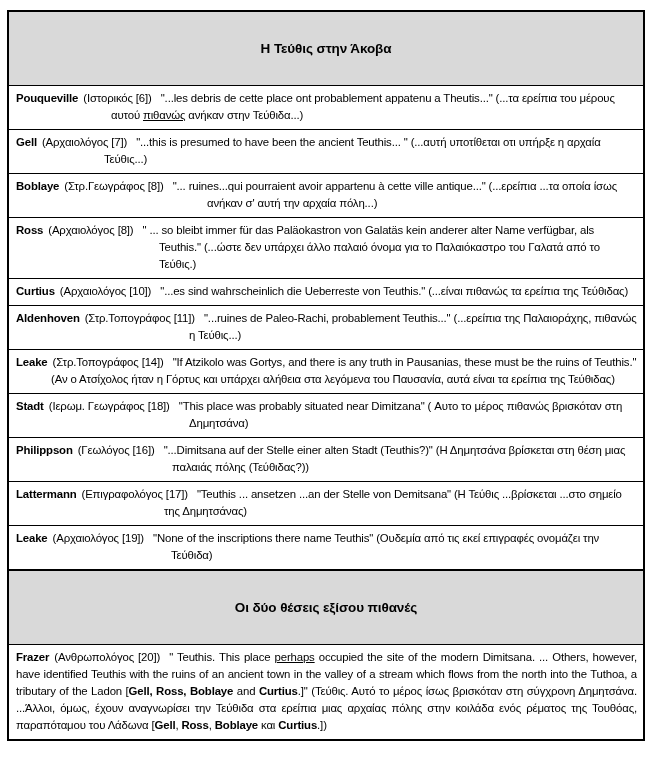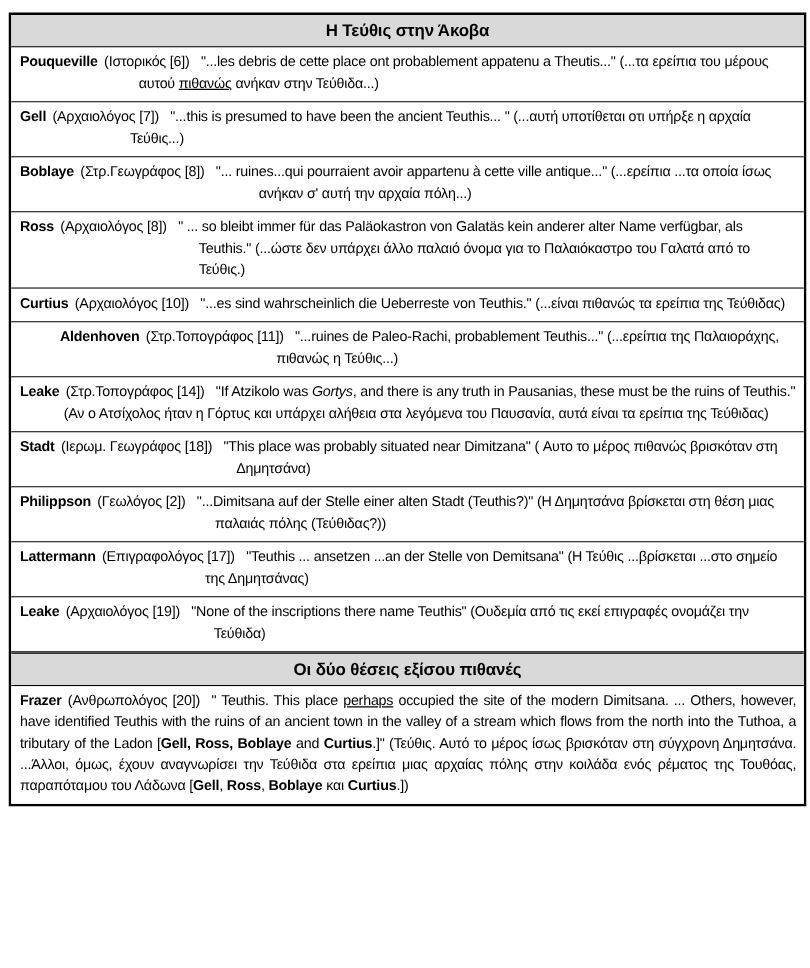--- a/index.html
+++ b/index.html
@@ -27,21 +27,21 @@
     width: 100%;
   }
   .section-header {
     background: #d9d9d9;
     border-bottom: 1px solid #000000;
     border-top: 1px solid #000000;
     text-align: center;
     font-weight: bold;
     font-size: 13.5px;
     line-height: 17px;
-    padding: 4px 4px;
+    padding: 28px 4px;
     letter-spacing: -0.1px;
   }
   .teuthis-table > .section-header:first-child {
     border-top: none;
   }
   .entry-row {
     border-bottom: 1px solid #000000;
     padding: 4px 6px 5px 7px;
     background: #ffffff;
   }
@@ -58,21 +58,21 @@
   .entry-text.justified {
     text-align: justify;
   }
   .scholar-name {
     font-weight: bold;
   }
   .scholar-role {
     margin: 0 9px 0 5px;
   }
   .seg-b { font-weight: bold; }
-  .seg-i { font-style: italic; }
+  .seg-i { }
   .seg-u { text-decoration: underline; }
 </style>
 </head>
 <body>
 
 <div class="page">
   <div class="teuthis-table">
       <div class="section-header">Η Τεύθις στην Άκοβα</div>
       <div class="entry-row">
         <p class="entry-text" style="padding-left: 95px; text-indent: -95px;"><span class="scholar-name">Pouqueville</span><span class="scholar-role">(Ιστορικός [6])</span><span class="quote-segment">"...les debris de cette place ont probablement appatenu a Theutis..." (...τα ερείπια του μέρους  αυτού </span><span class="quote-segment seg-u">πιθανώς</span><span class="quote-segment"> ανήκαν στην Τεύθιδα...)</span></p>
@@ -83,30 +83,30 @@
       <div class="entry-row">
         <p class="entry-text" style="padding-left: 191px; text-indent: -191px;"><span class="scholar-name">Boblaye</span><span class="scholar-role">(Στρ.Γεωγράφος [8])</span><span class="quote-segment">"... ruines...qui pourraient avoir appartenu à cette ville antique..." (...ερείπια ...τα οποία ίσως ανήκαν σ' αυτή την αρχαία πόλη...)</span></p>
       </div>
       <div class="entry-row">
         <p class="entry-text" style="padding-left: 143px; text-indent: -143px;"><span class="scholar-name">Ross</span><span class="scholar-role">(Αρχαιολόγος [8])</span><span class="quote-segment">" ... so bleibt immer für das Paläokastron von Galatäs kein anderer alter Name verfügbar, als Teuthis." (...ώστε δεν υπάρχει άλλο παλαιό όνομα για το Παλαιόκαστρο του Γαλατά από το Τεύθις.)</span></p>
       </div>
       <div class="entry-row">
         <p class="entry-text" style="padding-left: 140px; text-indent: -140px;"><span class="scholar-name">Curtius</span><span class="scholar-role">(Αρχαιολόγος [10])</span><span class="quote-segment">"...es sind wahrscheinlich die Ueberreste von Teuthis."  (...είναι πιθανώς τα ερείπια της Τεύθιδας)</span></p>
       </div>
       <div class="entry-row">
-        <p class="entry-text" style="padding-left: 173px; text-indent: -173px; margin-left: 32px;"><span class="scholar-name">Aldenhoven</span><span class="scholar-role">(Στρ.Τοπογράφος [11])</span><span class="quote-segment">"...ruines de Paleo-Rachi, probablement Teuthis..."  (...ερείπια της Παλαιοράχης, πιθανώς η Τεύθις...)</span></p>
+        <p class="entry-text" style="padding-left: 173px; text-indent: -173px;"><span class="scholar-name">Aldenhoven</span><span class="scholar-role">(Στρ.Τοπογράφος [11])</span><span class="quote-segment">"...ruines de Paleo-Rachi, probablement Teuthis..."  (...ερείπια της Παλαιοράχης, πιθανώς η Τεύθις...)</span></p>
       </div>
       <div class="entry-row">
         <p class="entry-text" style="padding-left: 35px; text-indent: -35px;"><span class="scholar-name">Leake</span><span class="scholar-role">(Στρ.Τοπογράφος [14])</span><span class="quote-segment">"If Atzikolo was </span><span class="quote-segment seg-i">Gortys</span><span class="quote-segment">, and there is any truth in Pausanias, these must be the ruins of Teuthis."  (Αν ο Ατσίχολος ήταν η Γόρτυς και υπάρχει αλήθεια στα λεγόμενα του Παυσανία, αυτά είναι τα ερείπια της Τεύθιδας)</span></p>
       </div>
       <div class="entry-row">
         <p class="entry-text" style="padding-left: 173px; text-indent: -173px;"><span class="scholar-name">Stadt</span><span class="scholar-role">(Ιερωμ. Γεωγράφος [18])</span><span class="quote-segment">"This place was probably situated near Dimitzana" ( Αυτο το μέρος πιθανώς βρισκόταν στη Δημητσάνα)</span></p>
       </div>
       <div class="entry-row">
-        <p class="entry-text" style="padding-left: 156px; text-indent: -156px;"><span class="scholar-name">Philippson</span><span class="scholar-role">(Γεωλόγος [2])</span><span class="quote-segment">"...Dimitsana  auf der Stelle einer alten Stadt (Teuthis?)" (Η Δημητσάνα βρίσκεται στη θέση μιας παλαιάς πόλης (Τεύθιδας?))</span></p>
+        <p class="entry-text" style="padding-left: 156px; text-indent: -156px;"><span class="scholar-name">Philippson</span><span class="scholar-role">(Γεωλόγος [16])</span><span class="quote-segment">"...Dimitsana  auf der Stelle einer alten Stadt (Teuthis?)" (Η Δημητσάνα βρίσκεται στη θέση μιας παλαιάς πόλης (Τεύθιδας?))</span></p>
       </div>
       <div class="entry-row">
         <p class="entry-text" style="padding-left: 148px; text-indent: -148px;"><span class="scholar-name">Lattermann</span><span class="scholar-role">(Επιγραφολόγος [17])</span><span class="quote-segment">"Teuthis ... ansetzen ...an der Stelle von Demitsana" (Η Τεύθις ...βρίσκεται ...στο σημείο της Δημητσάνας)</span></p>
       </div>
       <div class="entry-row">
         <p class="entry-text" style="padding-left: 155px; text-indent: -155px;"><span class="scholar-name">Leake</span><span class="scholar-role">(Αρχαιολόγος [19])</span><span class="quote-segment">"None of the inscriptions there name Teuthis" (Ουδεμία από τις εκεί επιγραφές ονομάζει την Τεύθιδα)</span></p>
       </div>
       <div class="section-header">Οι δύο θέσεις εξίσου πιθανές</div>
       <div class="entry-row">
         <p class="entry-text justified"><span class="scholar-name">Frazer</span><span class="scholar-role">(Ανθρωπολόγος [20])</span><span class="quote-segment">" Teuthis. This place </span><span class="quote-segment seg-u">perhaps</span><span class="quote-segment"> occupied the site of the modern Dimitsana.  ... Others, however, have identified Teuthis with the ruins of an ancient town in the valley of a stream which flows from the north into the Tuthoa, a tributary of the Ladon [</span><span class="quote-segment seg-b">Gell, Ross, Boblaye</span><span class="quote-segment"> and </span><span class="quote-segment seg-b">Curtius</span><span class="quote-segment">.]" (Τεύθις. Αυτό το μέρος ίσως βρισκόταν στη σύγχρονη Δημητσάνα. ...Άλλοι, όμως, έχουν αναγνωρίσει την Τεύθιδα στα ερείπια μιας αρχαίας πόλης στην κοιλάδα ενός ρέματος της Τουθόας, παραπόταμου του Λάδωνα [</span><span class="quote-segment seg-b">Gell</span><span class="quote-segment">, </span><span class="quote-segment seg-b">Ross</span><span class="quote-segment">, </span><span class="quote-segment seg-b">Boblaye</span><span class="quote-segment"> και </span><span class="quote-segment seg-b">Curtius</span><span class="quote-segment">.])</span></p>

